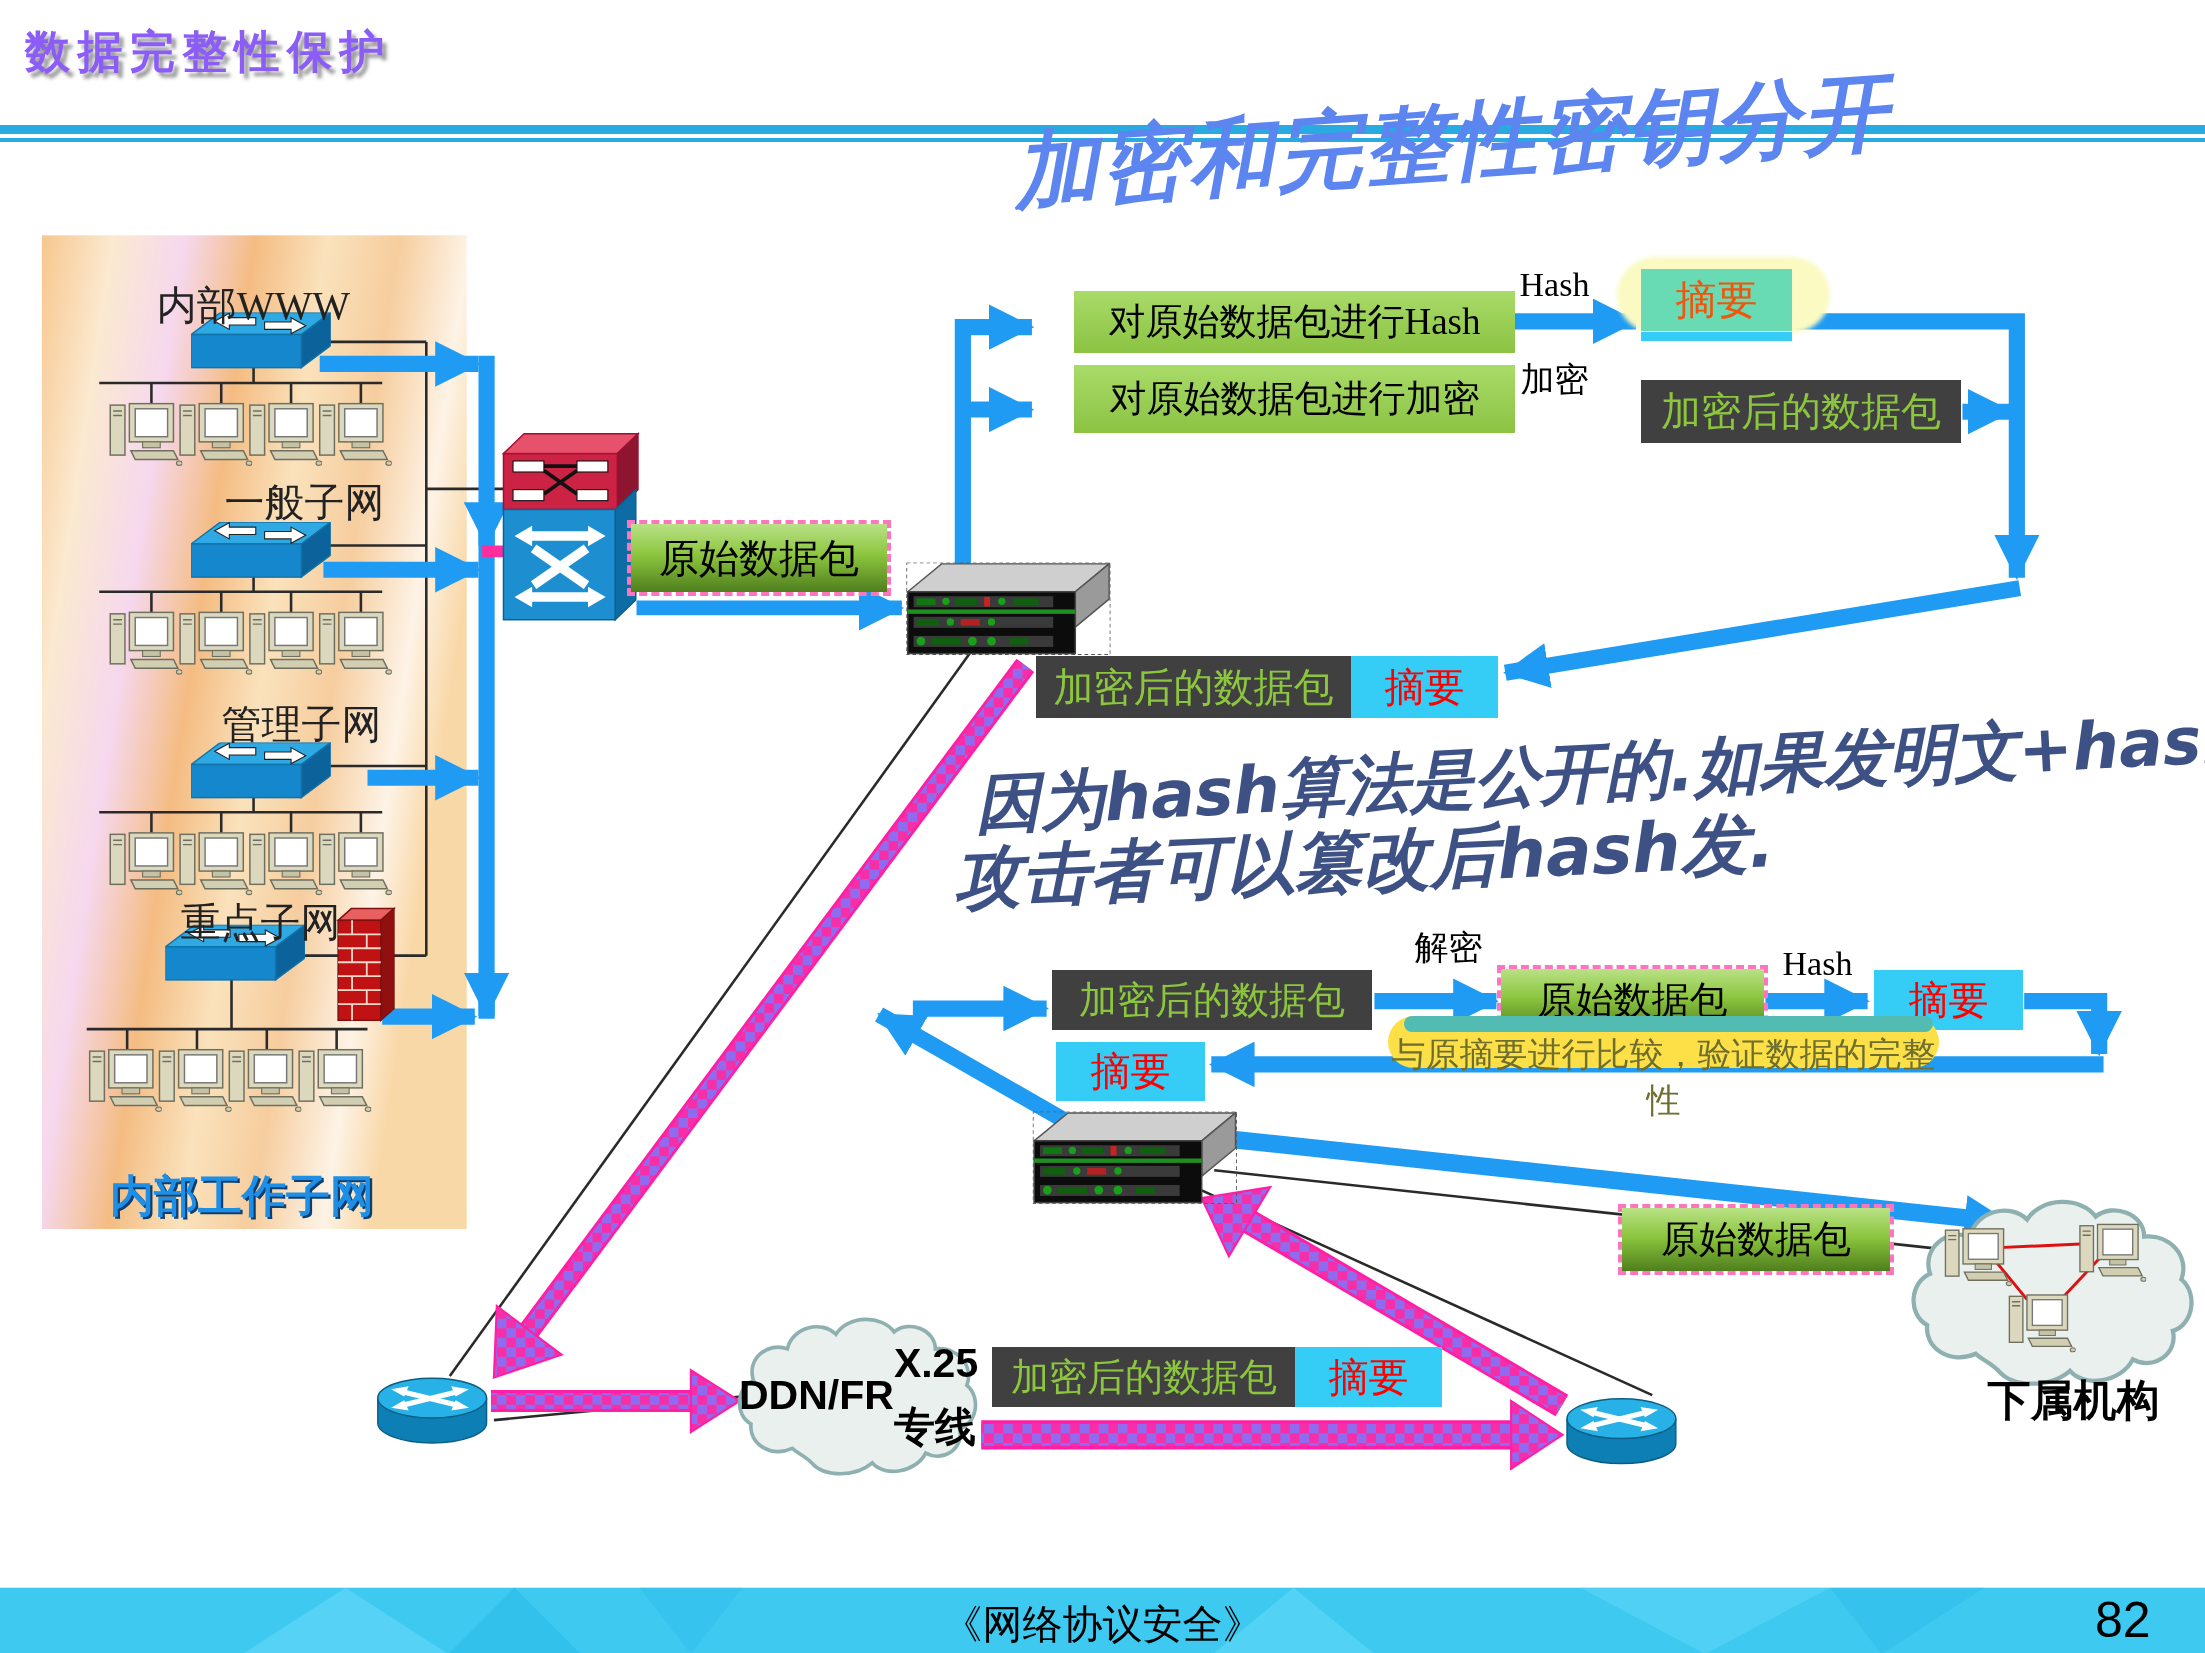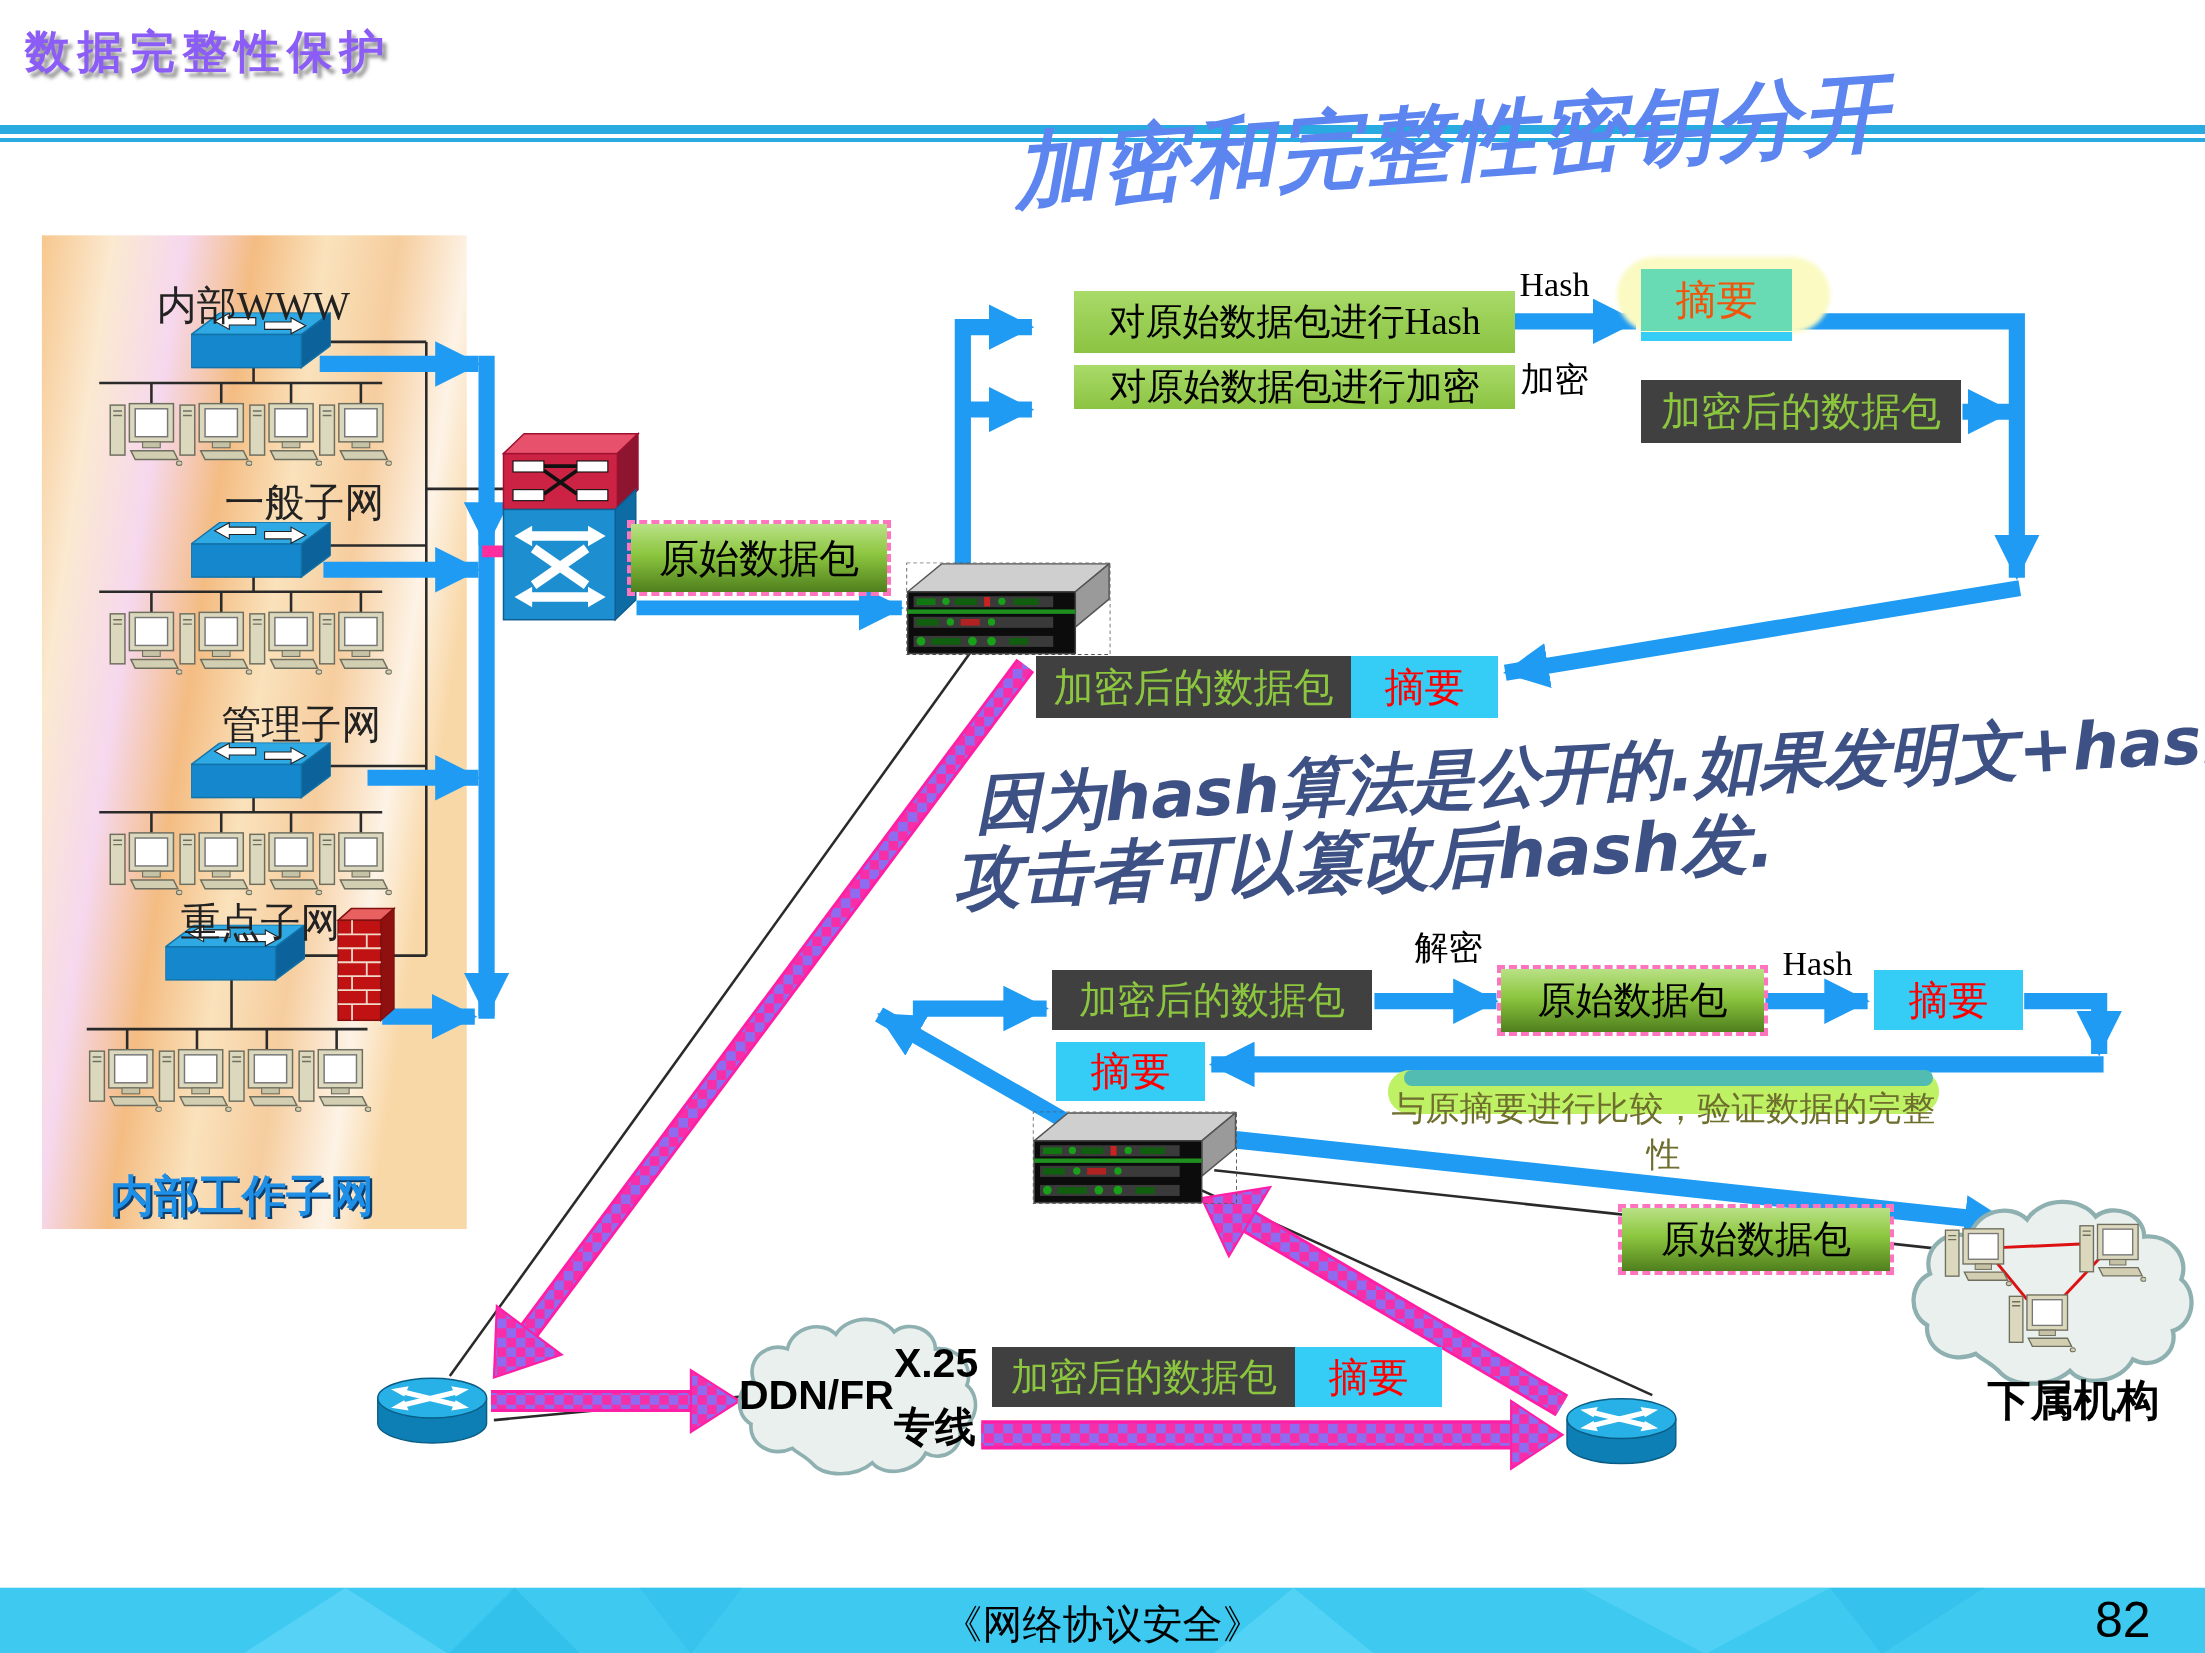--- a/index.html
+++ b/index.html
@@ -21,21 +21,21 @@
         outline:4.4px dashed #FF74BE;outline-offset:0.7px;}
   .fgreen{background:linear-gradient(180deg,#A9DB69,#8BC342);color:#000;font-weight:normal;margin-left:38px;}
   .navy{background:#404040;color:#8CC63F;}
   .cyanb{background:#35CCF5;color:#FF0000;}
   .mint{background:#68DBB5;color:#F2540A;}
   .glow{position:absolute;left:1617px;top:257px;width:213px;height:76px;background:#FAFAC2;
         border-radius:38px;filter:blur(2.2px);}
   .cstrip{position:absolute;left:1641px;top:332px;width:151px;height:8.8px;background:#35CCF5;}
   .lbl{position:absolute;font-family:"Liberation Serif",serif;color:#000;text-align:center;
        font-size:34px;}
-  .pill{position:absolute;left:1388px;top:1070px;width:551px;height:44px;background:#bef264;
+  .pill{position:absolute;left:1388px;top:1016px;width:551px;height:52px;background:#fde047;
         border-radius:30px;}
   .pillband{position:absolute;left:16px;top:0;right:5.9px;height:16px;background:#52BCB2;
         border-radius:8px;}
   .pilltext{position:absolute;left:0;right:0;top:16px;text-align:center;font-size:34px;
         color:#6E6E2E;font-family:"Liberation Serif",serif;}
   .ink{position:absolute;font-family:"DejaVu Sans",sans-serif;font-weight:bold;
        font-style:italic;white-space:nowrap;}
   .ddntext{position:absolute;left:739px;top:1332px;width:243px;display:flex;
        flex-direction:row;align-items:center;font-weight:bold;color:#000;}
   .ddntext span{font-size:41px;line-height:1.55;}
@@ -329,21 +329,21 @@
 <div class="rule2"></div>
 
 <div class="snlabel" style="left:136px;top:278px;">内部WWW</div>
 <div class="snlabel" style="left:187px;top:475px;">一般子网</div>
 <div class="snlabel" style="left:184px;top:697px;">管理子网</div>
 <div class="snlabel" style="left:143px;top:895px;">重点子网</div>
 <div class="panellabel">内部工作子网</div>
 
 <div class="box gbox" style="left:631px;top:524px;width:256px;height:68px;font-size:40px;">原始数据包</div>
 <div class="box fgreen" style="left:1036px;top:291px;width:441px;height:62px;font-size:37px;">对原始数据包进行Hash</div>
-<div class="box fgreen" style="left:1036px;top:365px;width:441px;height:44px;font-size:37px;text-align:center;">对原始数据包进行加密</div>
+<div class="box fgreen" style="left:1036px;top:365px;width:441px;height:68px;font-size:37px;text-align:center;">对原始数据包进行加密</div>
 <div class="lbl" style="left:1492px;top:266px;width:125px;">Hash</div>
 <div class="lbl" style="left:1492px;top:357px;width:125px;">加密</div>
 <div class="glow"></div>
 <div class="box mint" style="left:1641px;top:269px;width:151px;height:62px;font-size:41px;">摘要</div>
 <div class="cstrip"></div>
 <div class="box navy" style="left:1641px;top:380px;width:320px;height:63px;font-size:40px;">加密后的数据包</div>
 <div class="box navy" style="left:1036px;top:656px;width:315px;height:62px;font-size:40px;">加密后的数据包</div>
 <div class="box cyanb" style="left:1351px;top:656px;width:147px;height:62px;font-size:40px;">摘要</div>
 
 <div class="lbl" style="left:1386px;top:925px;width:125px;">解密</div>

